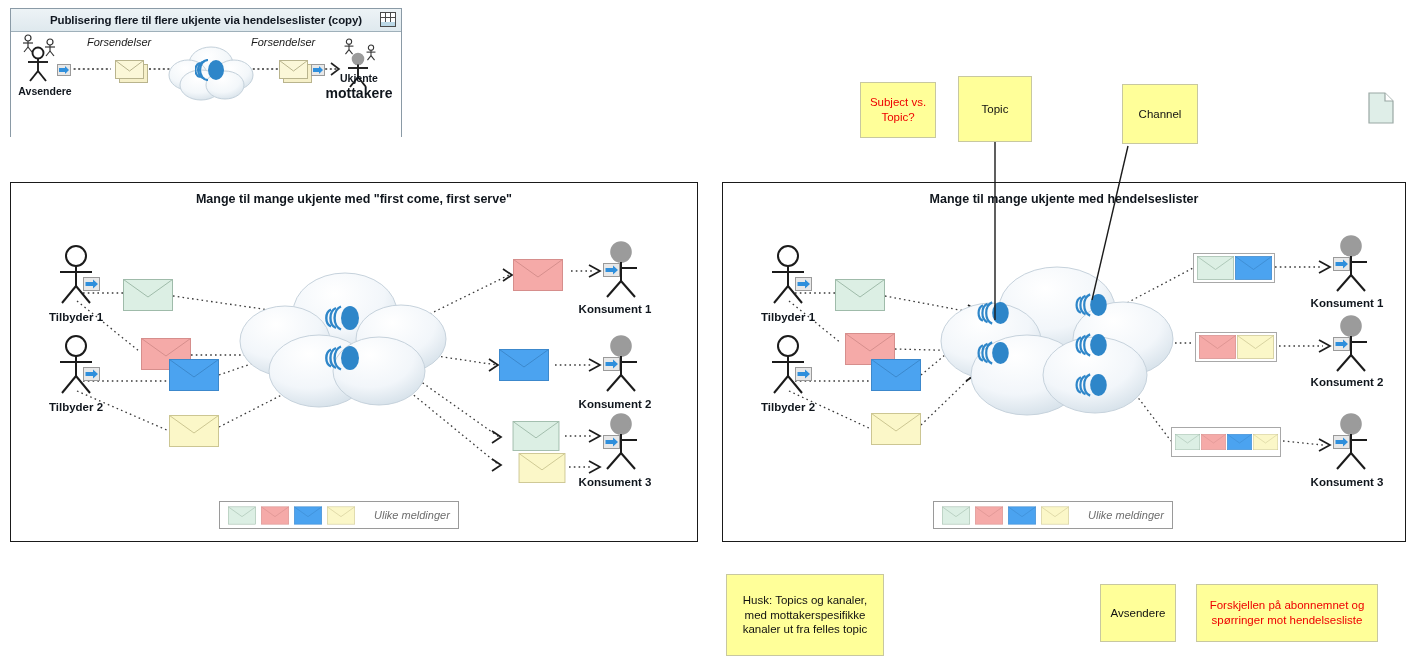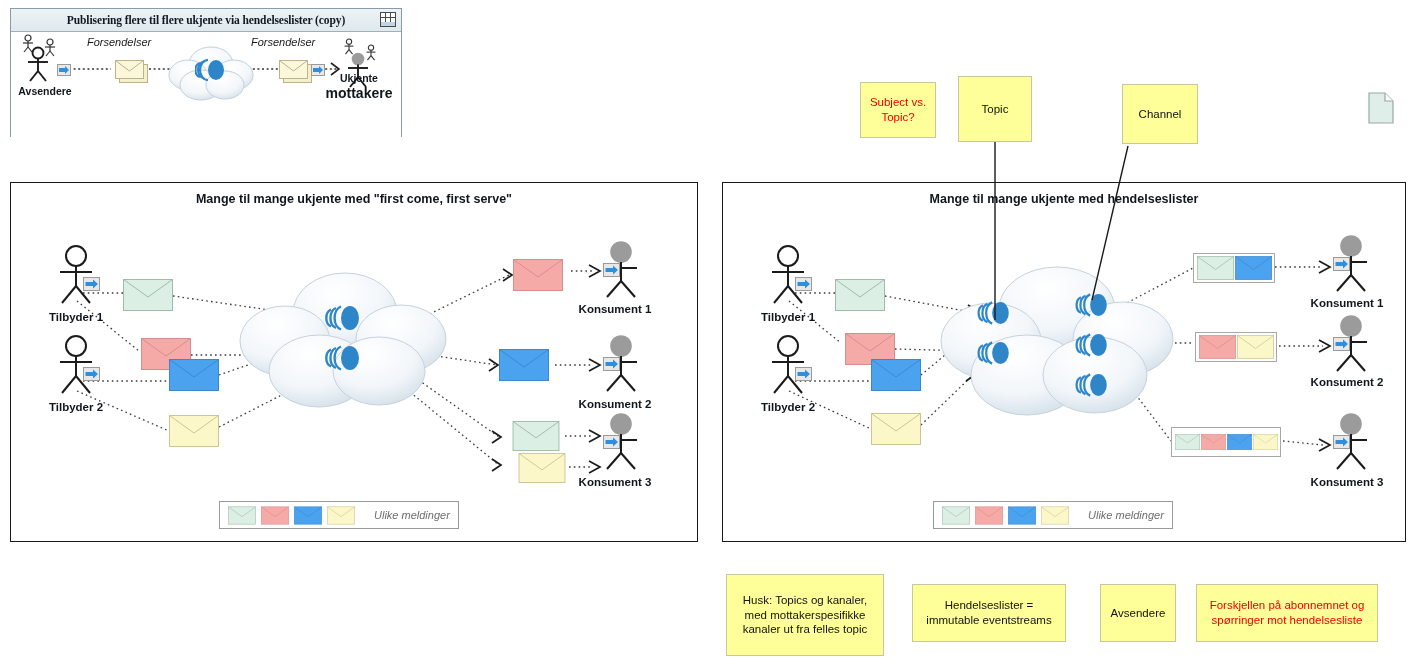--- a/index.html
+++ b/index.html
@@ -29,21 +29,20 @@
     background: linear-gradient(to bottom, #edf3f6 0%, #dfe9ee 100%);
     border-bottom: 1px solid #9fb0ba;
     display: flex; align-items: center; justify-content: center;
   }
   .thumb-title {
     font-size: 11.5px;
     font-weight: bold;
     color: #111821;
     letter-spacing: -0.1px;
     white-space: nowrap;
-    font-family: Liberation Serif, serif;
   }
   .thumb-icon {
     position: absolute; right: 5px; top: 3px;
     width: 16px; height: 15px;
     border: 1px solid #4a4a4a;
     background: #ffffff;
     box-sizing: border-box;
   }
   .thumb-icon i {
     position: absolute; background: #4a4a4a;
@@ -818,23 +817,20 @@
   <div class="note" style="left:958px;top:76px;width:74px;height:66px;">
     <span>Topic</span>
   </div>
   <div class="note" style="left:1122px;top:84px;width:76px;height:60px;">
     <span>Channel</span>
   </div>
 
   <div class="note" style="left:726px;top:574px;width:158px;height:82px;">
     <span>Husk: Topics og kanaler, med mottakerspesifikke kanaler ut fra felles topic</span>
   </div>
-  <div class="note" style="left:912px;top:584px;width:154px;height:58px;">
-    <span>Hendelseslister = immutable eventstreams</span>
-  </div>
   <div class="note" style="left:1100px;top:584px;width:76px;height:58px;">
     <span>Avsendere</span>
   </div>
   <div class="note red" style="left:1196px;top:584px;width:182px;height:58px;">
     <span>Forskjellen på abonnemnet og spørringer mot hendelsesliste</span>
   </div>
 
   <div class="docicon" style="left:1368px;top:92px;">
     <svg width="26" height="32" viewBox="0 0 26 32">
       <path d="M1 1 H17 L25 9 V31 H1 Z" fill="#dfeee8" stroke="#9aa8a4" stroke-width="1.2"></path>

